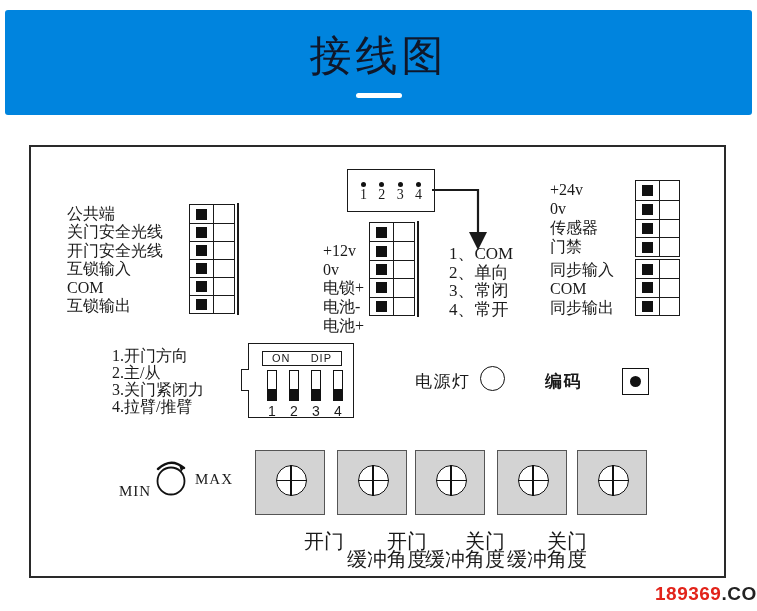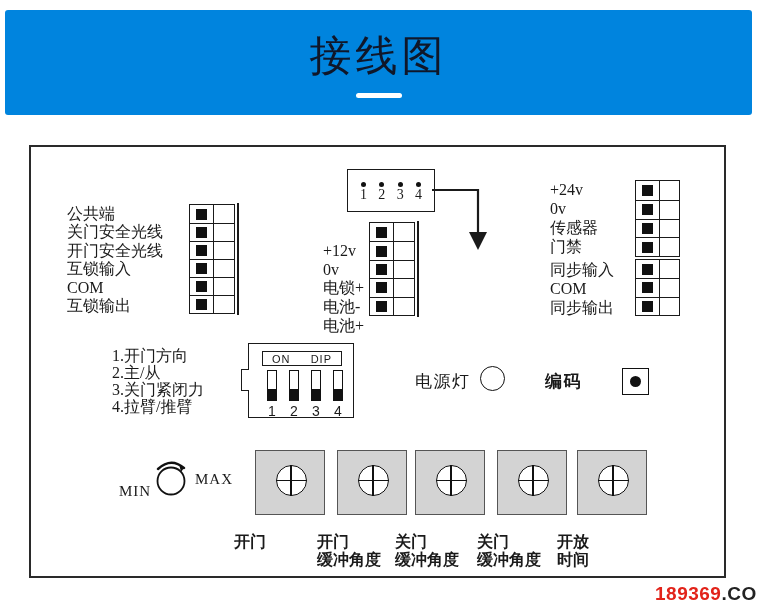--- a/index.html
+++ b/index.html
@@ -44,21 +44,21 @@
   .pin-nums span{width:13px;text-align:center;}
   
   .legend{left:418px;top:98px;font-size:17px;}
   .legend .lbl{height:18.5px;line-height:18.5px;}
   
   .dip-legend{left:81px;top:200px;font-size:16px;}
   .dip-legend .lbl{height:17px;line-height:17px;}
   .dip{left:217px;top:196px;width:106px;height:75px;border:1.7px solid #1a1a1a;
        box-sizing:border-box;background:#fff;}
   .dip-head{position:absolute;left:13px;top:7px;width:80px;height:15px;border:1.4px solid #1a1a1a;
-            box-sizing:border-box;display:flex;justify-content:space-between;align-items:center;
+            box-sizing:border-box;display:flex;justify-content:space-between;
             padding:0 9px;font-family:"Liberation Sans","DejaVu Sans",sans-serif;
             font-size:11px;letter-spacing:1px;}
   .dip-slot{position:absolute;top:26px;width:10px;height:31px;border:1.5px solid #111;
             background:#fff;box-sizing:border-box;}
   .dip-slot .fill{position:absolute;left:0;right:0;bottom:0;height:11px;background:#111;}
   .dip-num{position:absolute;top:59px;width:20px;text-align:center;font-size:14px;
            font-family:"Liberation Sans","DejaVu Sans",sans-serif;}
   .dip-notch{position:absolute;left:-8px;top:25px;width:8px;height:22px;background:#fff;
              border:1.5px solid #1a1a1a;border-right:none;box-sizing:border-box;}
   
@@ -72,22 +72,22 @@
   .knob-lbl{font-size:15px;letter-spacing:1px;}
   
   .pot{position:absolute;top:303px;width:70px;height:65px;border:1.5px solid #555;
        box-sizing:border-box;}
   .dial{position:absolute;left:50%;top:45%;width:29px;height:29px;margin:-14.5px 0 0 -14.5px;
         border:1.6px solid #111;border-radius:50%;background:#fff;}
   .dial::before{content:"";position:absolute;left:50%;top:-1px;bottom:-1px;width:1.6px;
         margin-left:-0.8px;background:#111;}
   .dial::after{content:"";position:absolute;top:50%;left:-1px;right:-1px;height:1.6px;
         margin-top:-0.8px;background:#111;}
-  .pot-label{position:absolute;top:386px;width:110px;text-align:left;font-size:16px;
-             line-height:17.5px;font-weight:bold;}
+  .pot-label{position:absolute;top:386px;width:110px;text-align:right;font-size:20px;
+             line-height:17.5px;}
   
   .footer{position:absolute;left:655px;top:583px;font-family:"Liberation Sans","DejaVu Sans",sans-serif;
           font-weight:bold;font-size:19px;letter-spacing:0.5px;}
   .footer .black{color:#222;}
 </style>
 </head>
 <body>
 
 <div class="page">
 
@@ -259,20 +259,26 @@
         <span>3</span>
         <span>4</span>
       </div>
     </div>
 
     <svg class="abs" style="left:399px;top:33px;" width="68" height="78" viewBox="0 0 68 78">
       <path d="M2 10 H48 V52" fill="none" stroke="#1a1a1a" stroke-width="2.2"></path>
       <polygon points="39,52 57,52 48,70" fill="#1a1a1a"></polygon>
     </svg>
 
+    <div class="abs lblcol legend">
+      <div class="lbl">1、COM</div>
+      <div class="lbl">2、单向</div>
+      <div class="lbl">3、常闭</div>
+      <div class="lbl">4、常开</div>
+    </div>
 
     <div class="abs lblcol dip-legend">
       <div class="lbl">1.开门方向</div>
       <div class="lbl">2.主/从</div>
       <div class="lbl">3.关门紧闭力</div>
       <div class="lbl">4.拉臂/推臂</div>
     </div>
 
     <div class="abs dip">
       <div class="dip-notch"></div>
@@ -337,24 +343,20 @@
       <div>缓冲角度</div>
     </div>
     <div class="pot-label" style="left:364px;">
       <div>关门</div>
       <div>缓冲角度</div>
     </div>
     <div class="pot-label" style="left:446px;">
       <div>关门</div>
       <div>缓冲角度</div>
     </div>
-    <div class="pot-label" style="left:526px;">
-      <div>开放</div>
-      <div>时间</div>
-    </div>
 
   </div>
 
   <div class="footer">
     <span style="color:#E2231A;">189369</span><span class="black">.COM</span>
   </div>
 
 </div>
 
 </body></html>

